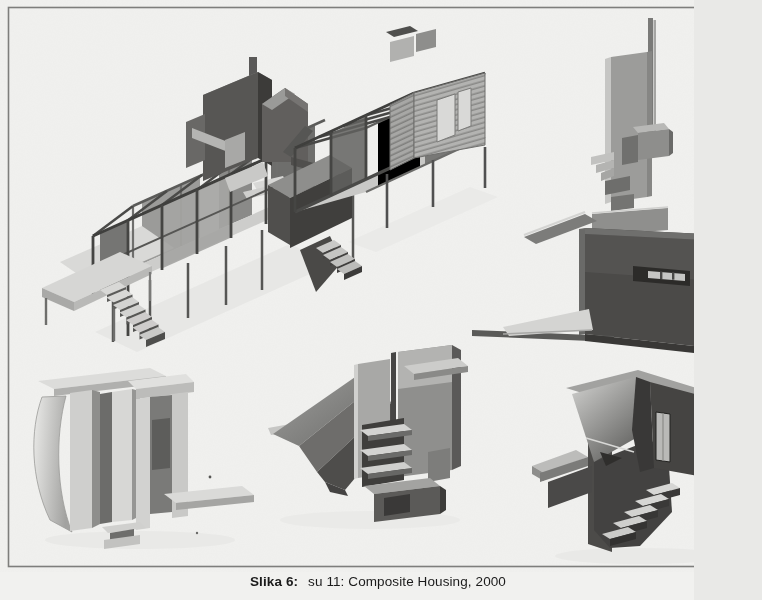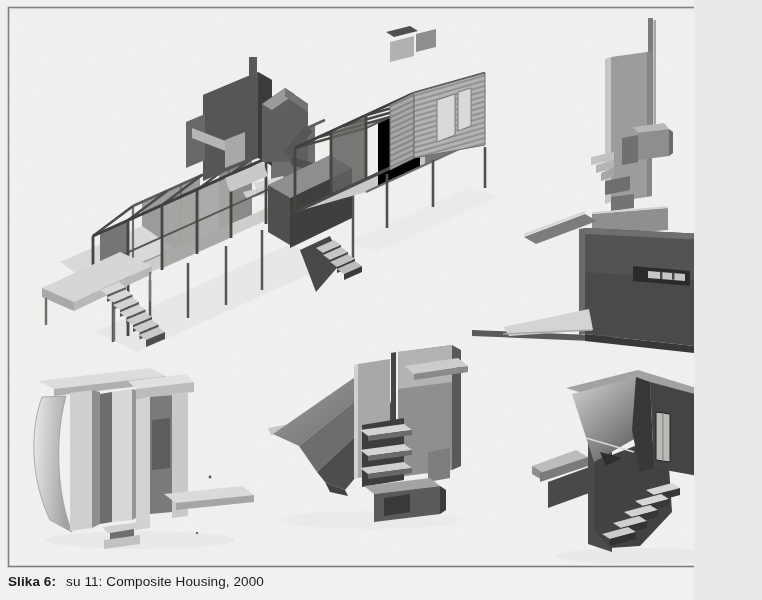--- a/index.html
+++ b/index.html
@@ -1,19 +1,20 @@
 <!DOCTYPE html>
 <html><head>
 <meta charset="utf-8">
 <style>
   html,body{margin:0;padding:0;background:#e9e9e7;}
   .page{
     width:694px;height:600px;position:relative;overflow:hidden;
     background:#f1f1ef;
     font-family:"Liberation Sans", sans-serif;
+    text-align:center;
   }
   .figure{margin:0;}
   .art{position:absolute;left:0;top:0;}
   .caption{
     position:absolute;left:8px;top:572px;width:740px;
     font-size:13.5px;line-height:20px;color:#1b1b1b;
     letter-spacing:.1px;white-space:nowrap;
   }
   .caption .cap-label{font-weight:bold;margin-right:10px;}
 </style>

